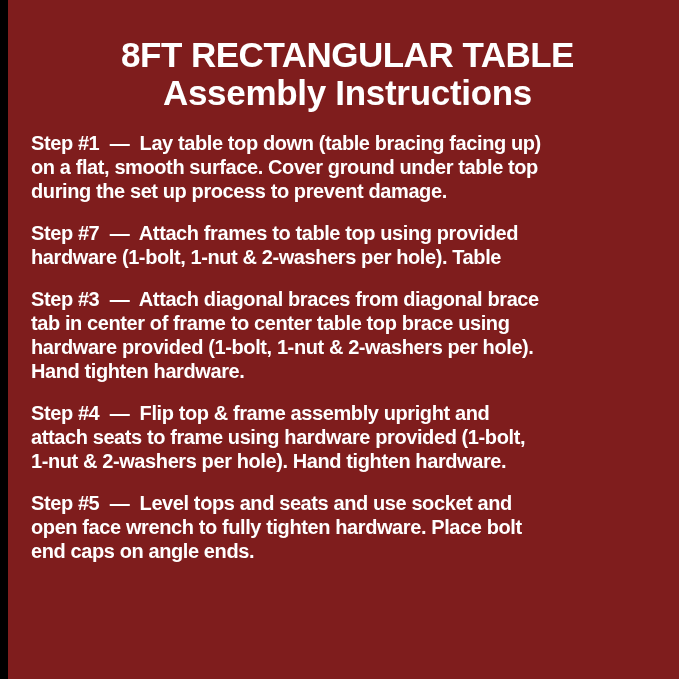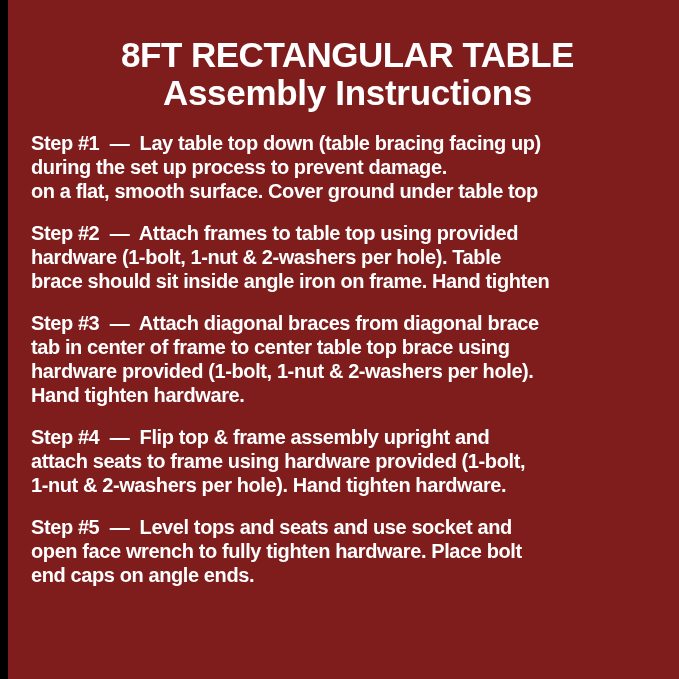--- a/index.html
+++ b/index.html
@@ -58,28 +58,27 @@
 <body>
 
 <div class="poster">
   <h1 class="title">8FT RECTANGULAR TABLE</h1>
   <h2 class="subtitle">Assembly Instructions</h2>
 
   <div class="steps">
 
     <p class="step">
       <span class="line">Step #1  —  Lay table top down (table bracing facing up)</span>
+      <span class="line">on a flat, smooth surface. Cover ground under table top</span>
       <span class="line">during the set up process to prevent damage.</span>
-      <span class="line">on a flat, smooth surface. Cover ground under table top</span>
     </p>
 
     <p class="step">
-      <span class="line">Step #2  —  Attach frames to table top using provided</span>
+      <span class="line">Step #7  —  Attach frames to table top using provided</span>
       <span class="line">hardware (1-bolt, 1-nut &amp; 2-washers per hole). Table</span>
-      <span class="line">brace should sit inside angle iron on frame. Hand tighten</span>
     </p>
 
     <p class="step">
       <span class="line">Step #3  —  Attach diagonal braces from diagonal brace</span>
       <span class="line">tab in center of frame to center table top brace using</span>
       <span class="line">hardware provided (1-bolt, 1-nut &amp; 2-washers per hole).</span>
       <span class="line">Hand tighten hardware.</span>
     </p>
 
     <p class="step">

